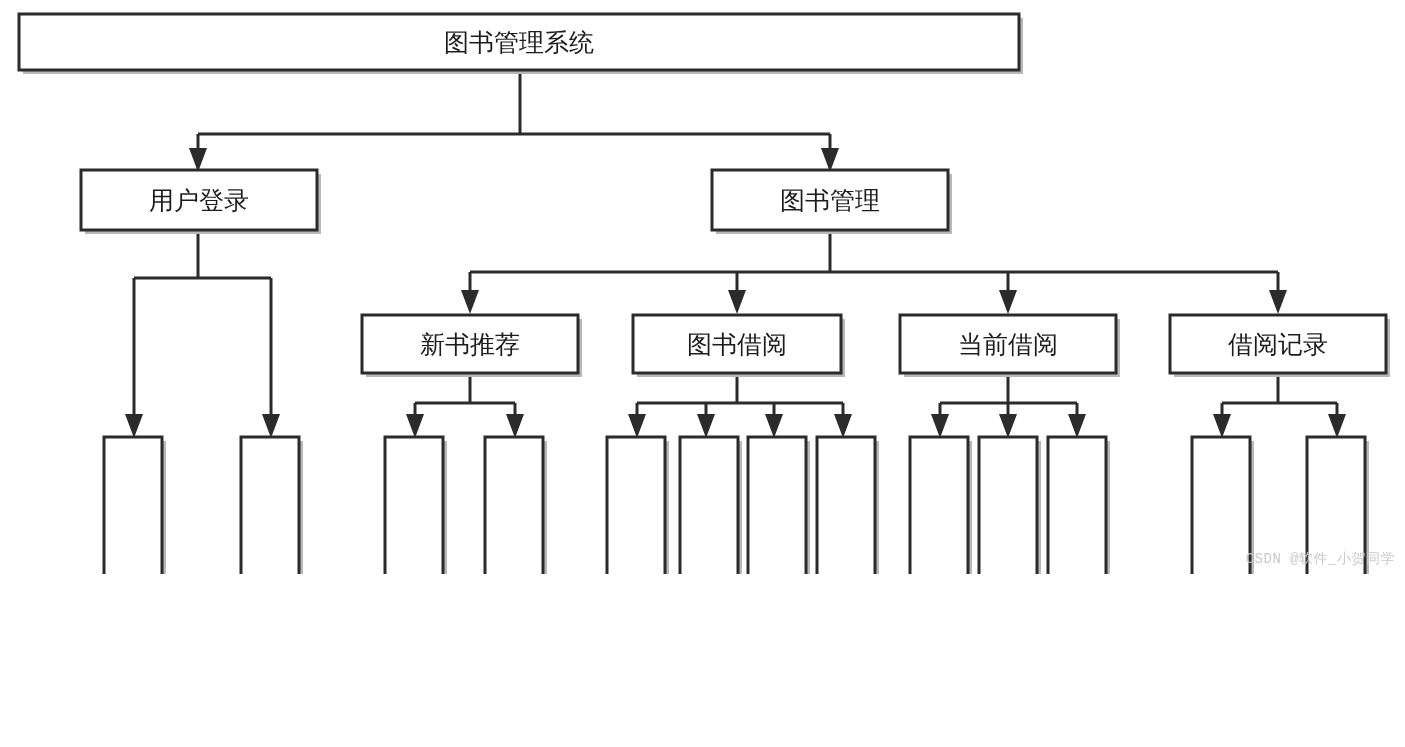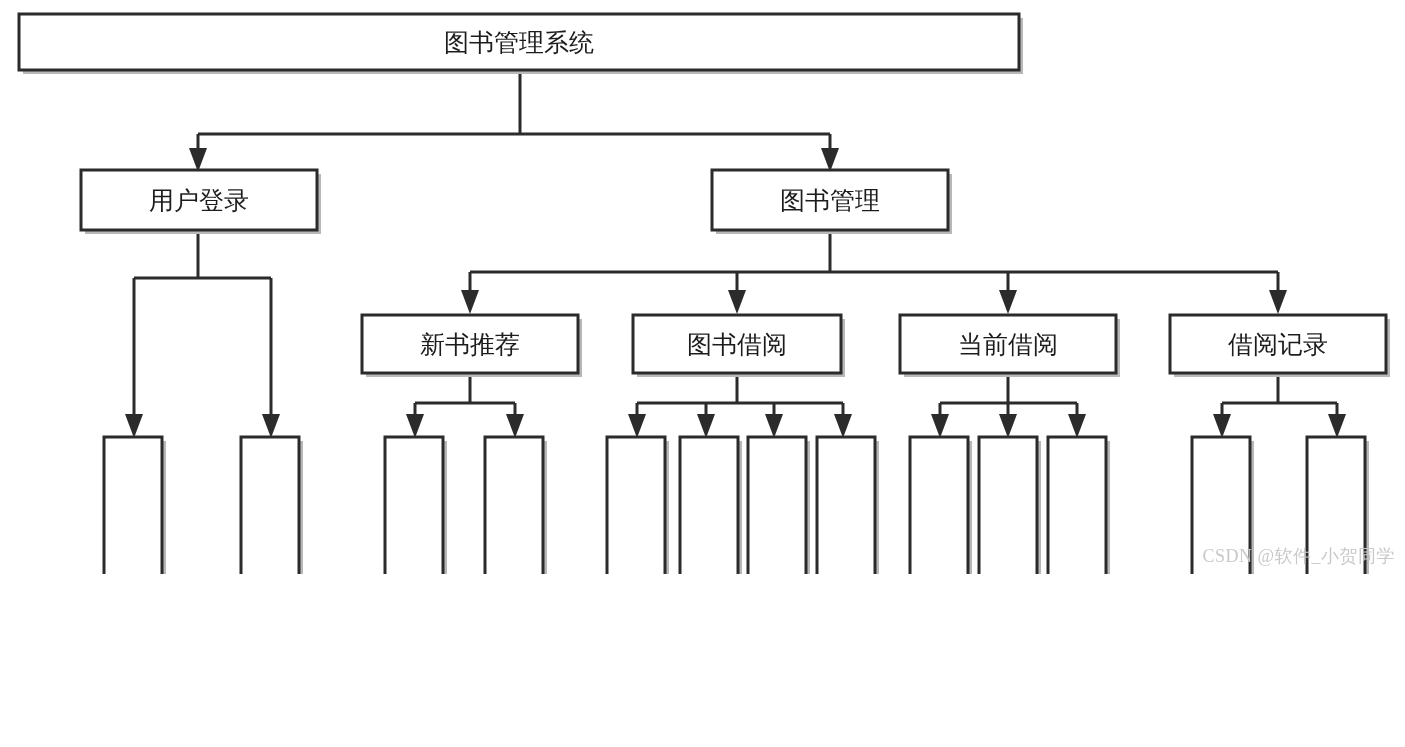--- a/index.html
+++ b/index.html
@@ -55,22 +55,22 @@
     font-size: 25px;
     fill: #1c1c1c;
     text-anchor: middle;
     writing-mode: vertical-rl;
     dominant-baseline: central;
   }
   .watermark-text {
     position: absolute;
     right: 10px;
     bottom: 6px;
-    font-family: Liberation Serif, serif;
-    font-size: 18px;
+    font-family: Liberation Mono, monospace;
+    font-size: 14px;
     color: #c9c9c9;
     white-space: nowrap;
     letter-spacing: 0.5px;
     user-select: none;
   }
 </style>
 </head>
 <body>
 
 <div id="diagram-root">

